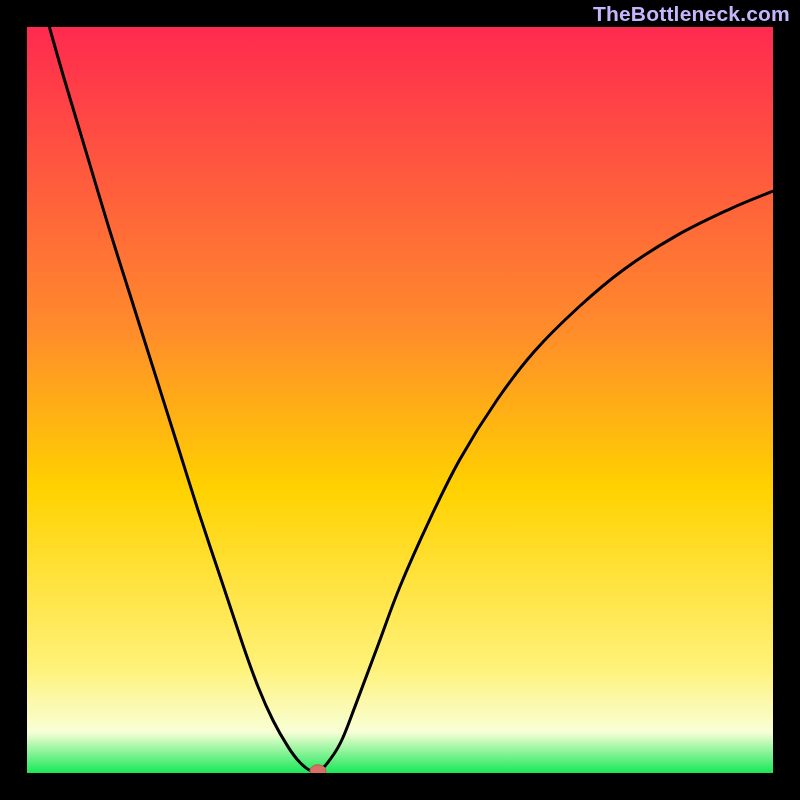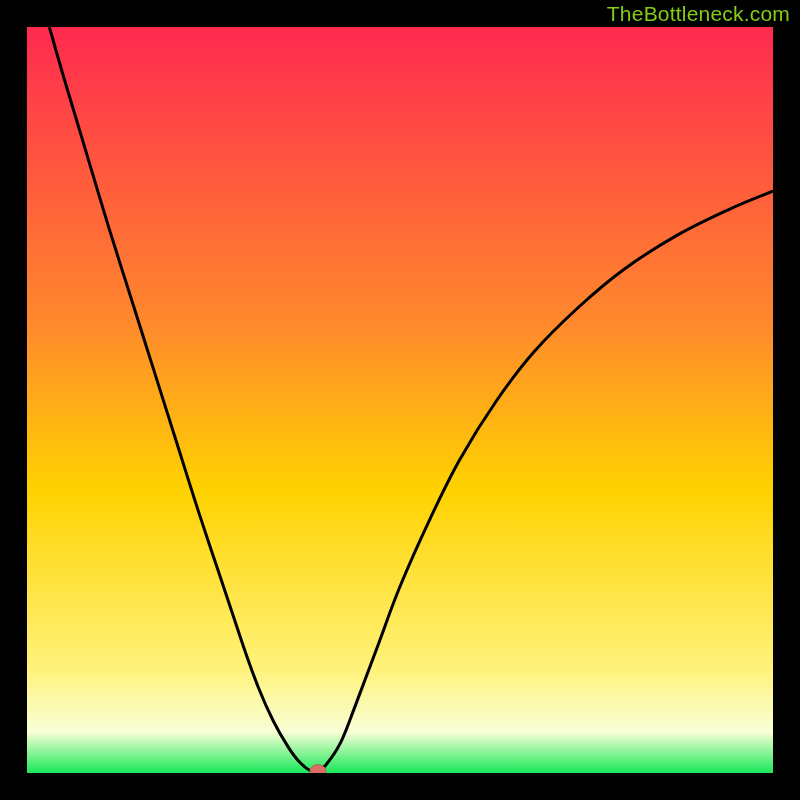--- a/index.html
+++ b/index.html
@@ -14,23 +14,23 @@
   .frame {
     position: relative;
     width: 800px;
     height: 800px;
     background: #000;
   }
   .attribution {
     position: absolute;
     top: 2px;
     right: 10px;
-    color: #84cc16;
+    color: #c4b5fd;
     font-size: 21px;
-    font-weight: 400;
+    font-weight: 700;
     letter-spacing: 0.2px;
     z-index: 5;
   }
   .plot-area {
     position: absolute;
     left: 27px;
     top: 27px;
     width: 746px;
     height: 746px;
     overflow: hidden;

